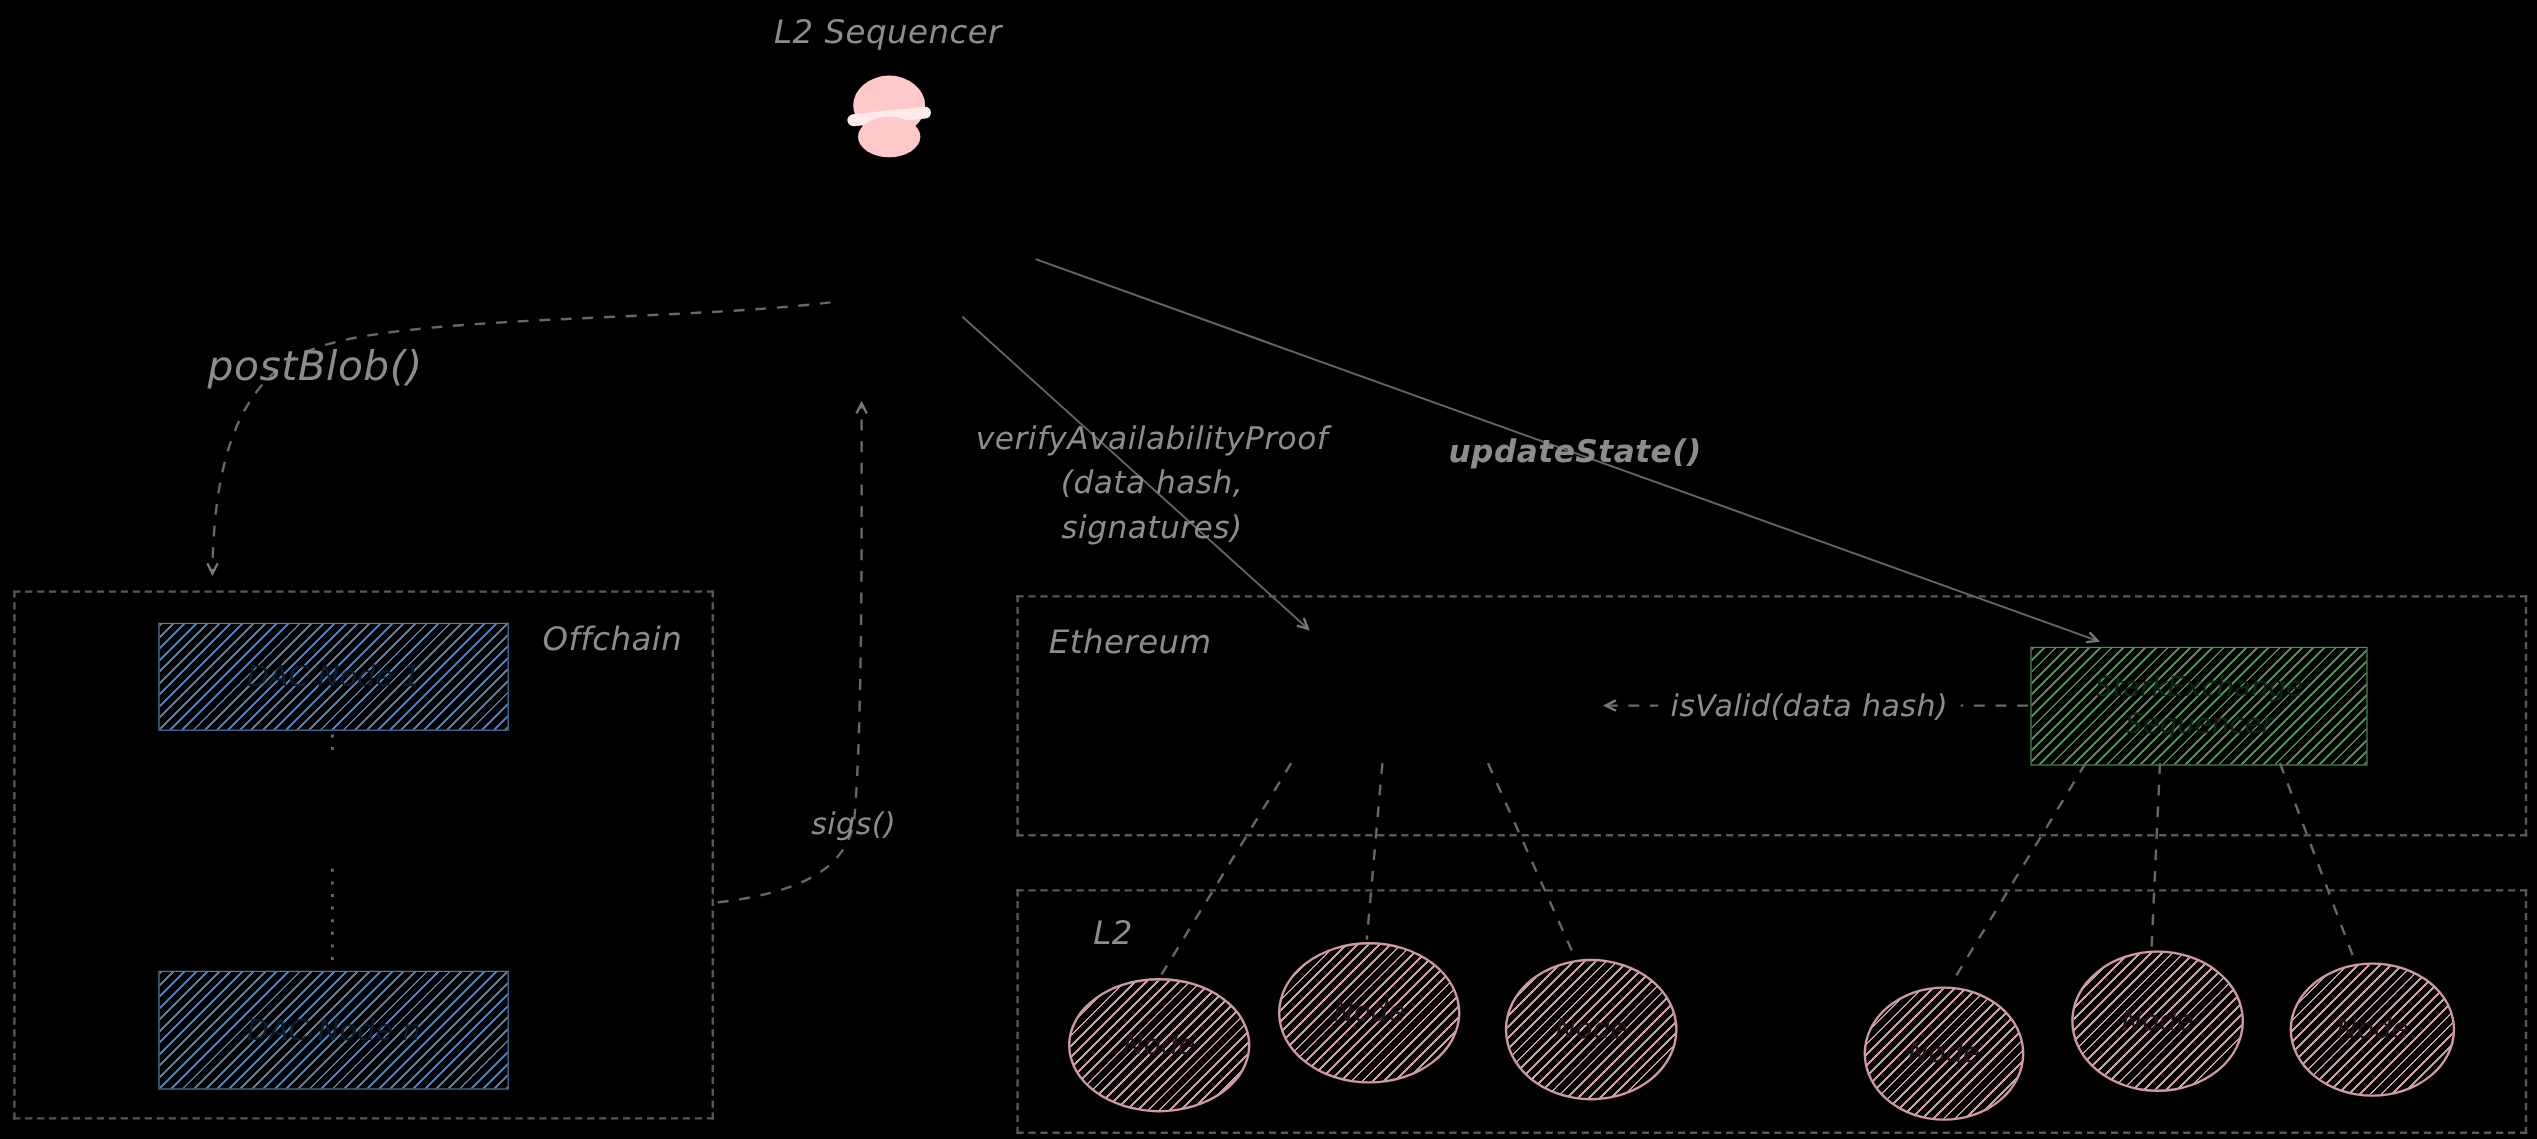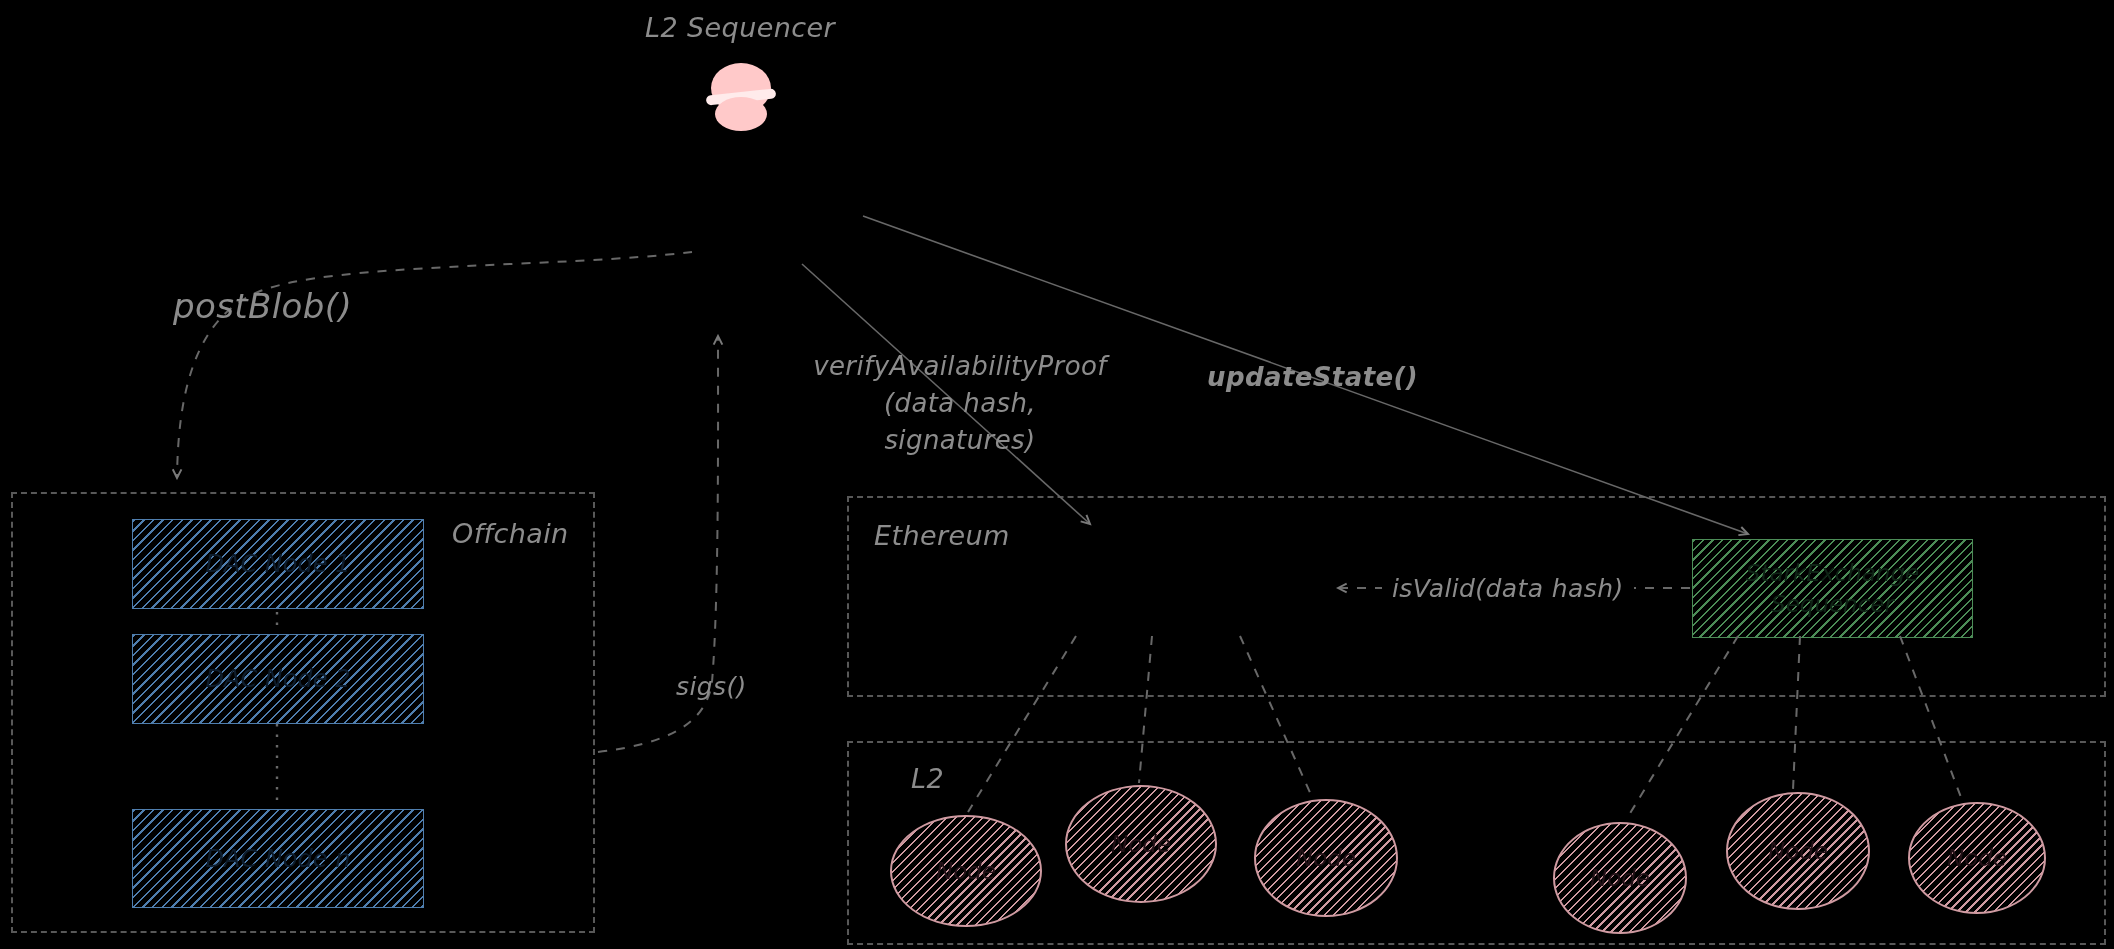--- a/index.html
+++ b/index.html
@@ -109,23 +109,20 @@
     <span>signatures)</span>
   </div>
   <div class="t" id="update-label">updateState()</div>
   <div class="t" id="isvalid-label">isValid(data hash)</div>
 
   <div class="container" id="offchain-box"></div>
   <div class="t" id="offchain-label">Offchain</div>
   <div class="dac" id="dac1">
     <span>DAC Node 1</span>
   </div>
-  <div class="dac" id="dac2">
-    <span>DAC Node 2</span>
-  </div>
   <div class="dac" id="dac3">
     <span>DAC Node n</span>
   </div>
 
   <div class="container" id="ethereum-box"></div>
   <div class="t" id="ethereum-label">Ethereum</div>
   <div class="contract" id="contract-box">
     <span>StarkExchange</span>
     <span>Sequencer</span>
   </div>

